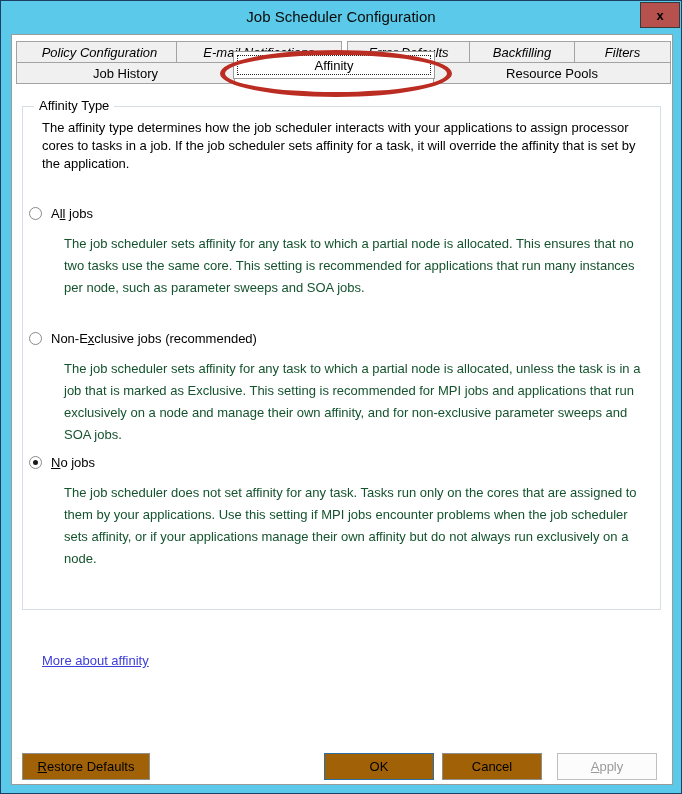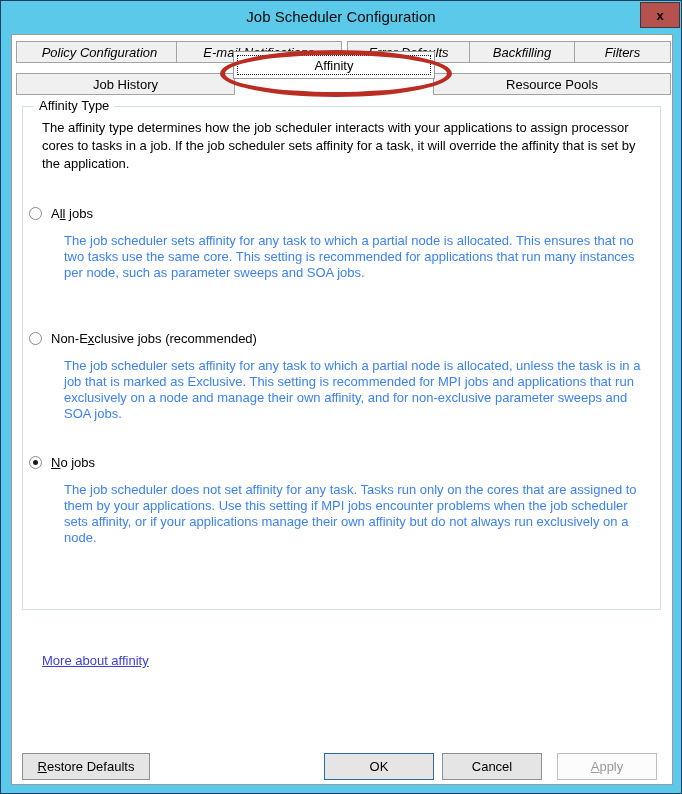--- a/index.html
+++ b/index.html
@@ -25,21 +25,21 @@
     position:absolute; left:10px; top:33px; width:662px; height:751px;
     background:#ffffff; border:1px solid #9b9b9b;
   }
 
   .tab {
     position:absolute; height:22px; background:#f0f0f0;
     border:1px solid #a3a3a3; display:flex; align-items:center;
     justify-content:center; font-size:13px; color:#000; cursor:pointer;
   }
   .row1 { top:6px;font-style:italic; }
-  .row2 { top:38px; }
+  .row2 { top:27px; }
   .tab.selected {
     top:16px; height:28px; background:#ffffff; border:1px solid #9b9b9b;
     z-index:2;
   }
   .tab .focus-rect {
     position:absolute; left:3px; right:3px; top:3px; bottom:3px;
     border:1px dotted #222; pointer-events:none;
   }
 
   .group-box {
@@ -65,31 +65,31 @@
     border:1px solid #8a8a8a; background:#fff; position:relative; flex:none;
   }
   .opt.checked .radio::after {
     content:""; position:absolute; left:3px; top:3px; right:3px; bottom:3px;
     background:#1a1a1a; border-radius:50%;
   }
   .u { text-decoration:underline; }
 
   .desc {
     position:absolute; left:41px; width:581px;
-    font-size:13px; line-height:16px; color:#3b82f6;
+    font-size:13px; line-height:22px; color:#14532d;
   }
   .desc-0 { top:126px; } .desc-1 { top:251px; } .desc-2 { top:375px; }
 
   .help-link {
     position:absolute; left:30px; top:618px; font-size:13px;
     color:#3d3dd8; text-decoration:underline; cursor:pointer;
   }
 
   .btn {
-    position:absolute; top:718px; height:27px; background:#e5e5e5;
+    position:absolute; top:718px; height:27px; background:#a16207;
     border:1px solid #8f8f8f; display:flex; align-items:center;
     justify-content:center; font-size:13px; color:#000; cursor:pointer;
   }
   .btn-restore { left:10px;  width:128px; }
   .btn-ok      { left:312px; width:110px; border:1px solid #2c6da4; }
   .btn-cancel  { left:430px; width:100px; }
   .btn-apply   { left:545px; width:100px; background:#fcfcfc;
                  border:1px solid #bfbfbf; color:#9a9a9a; cursor:default; }
 
   .annotation-ellipse {

